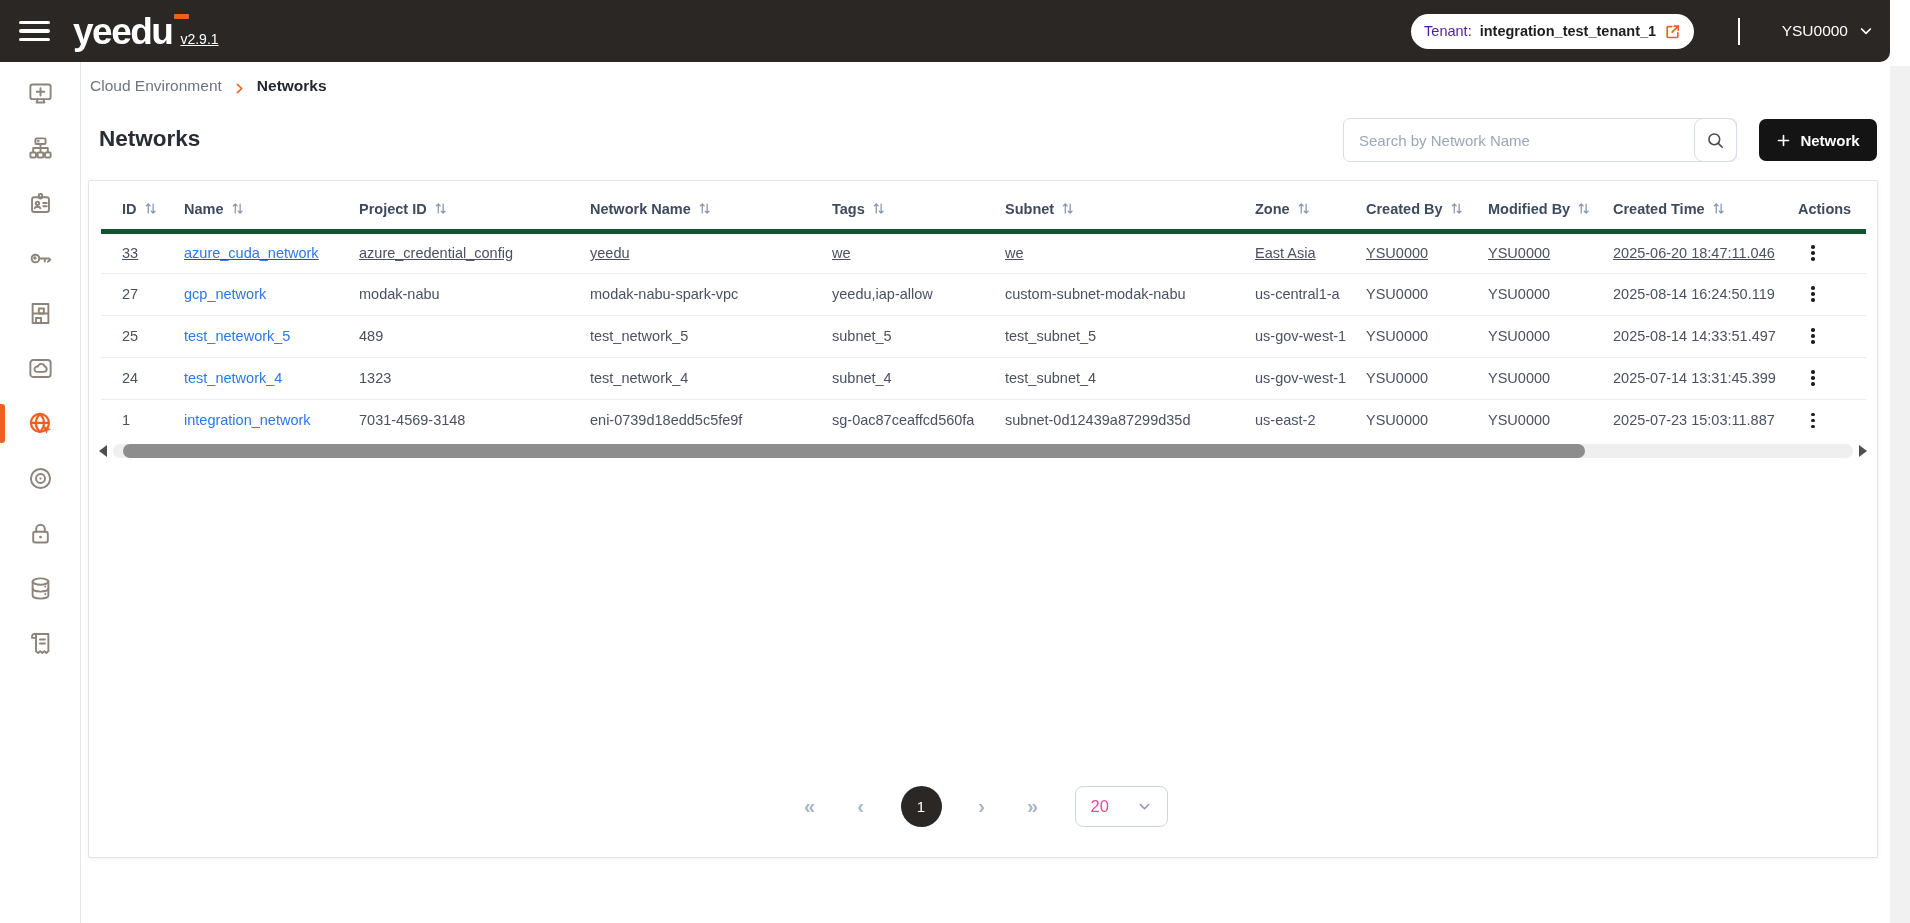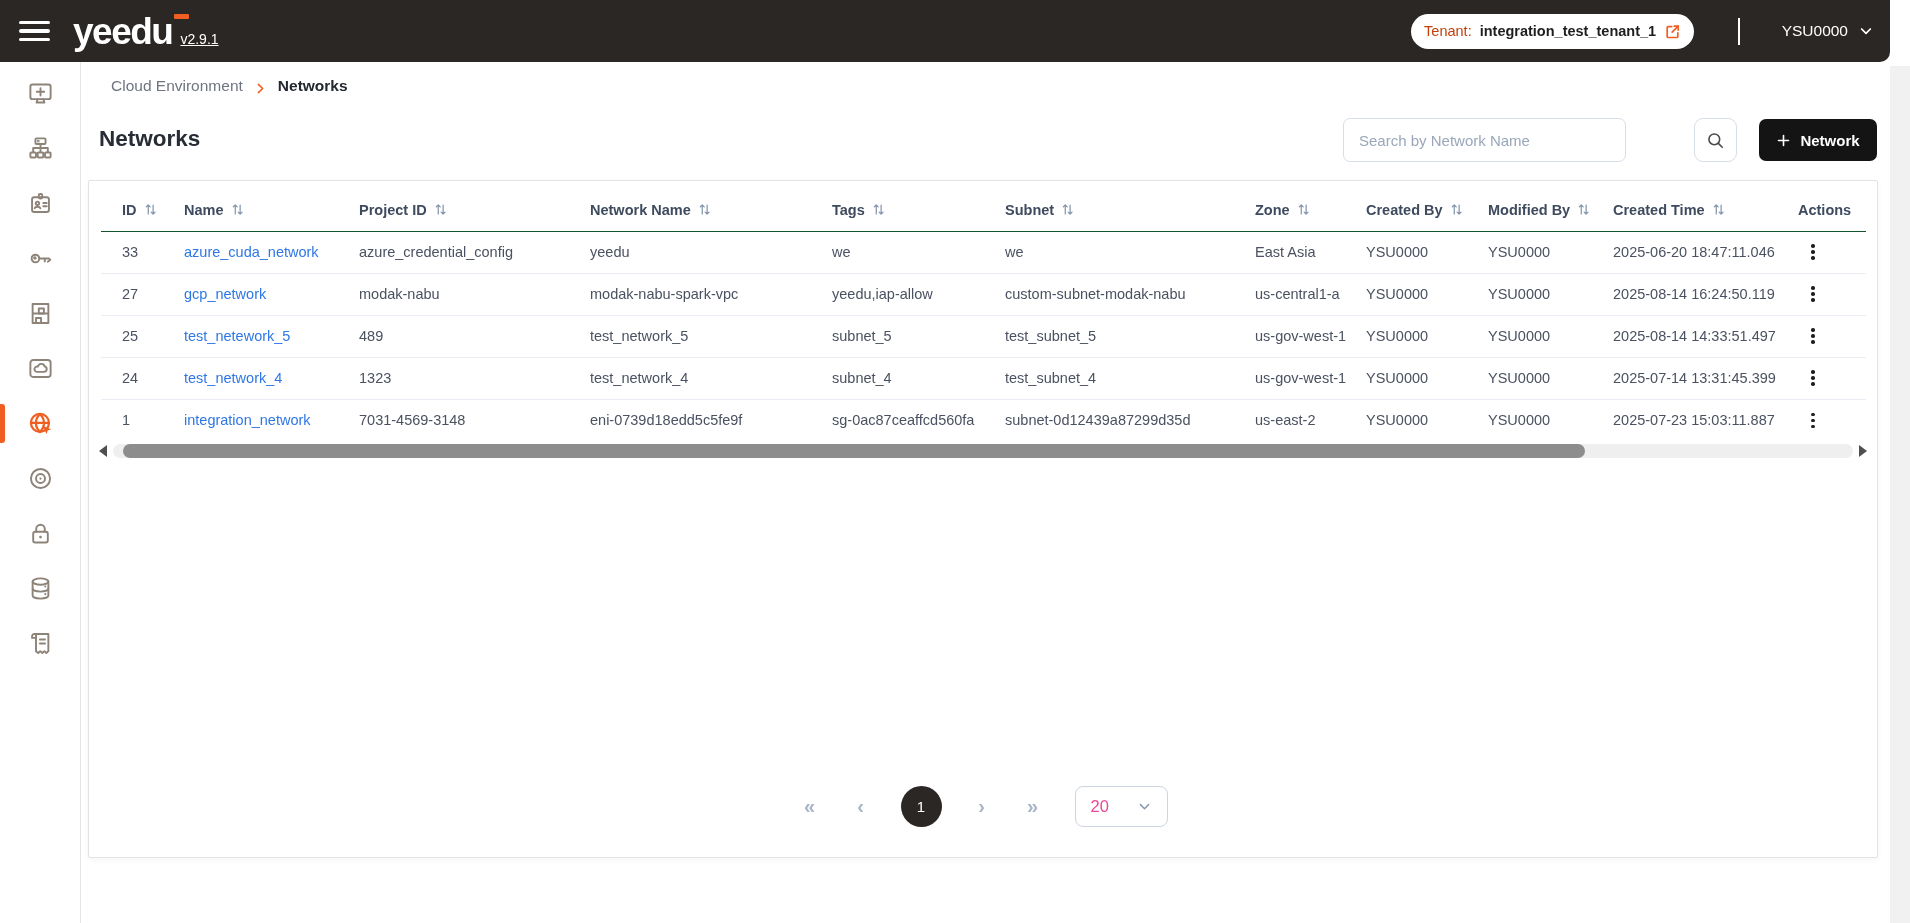--- a/index.html
+++ b/index.html
@@ -18,21 +18,21 @@
   .hamburger span { display:block; height:3.5px; background:#fff; border-radius:2px; margin:5px 0; }
   .logo-wrap { margin-left:23px; position:relative; display:flex; align-items:baseline; }
   .logo-text { font-size:37px; font-weight:700; color:#fff; letter-spacing:-1.5px; line-height:1; }
   .logo-macron { position:absolute; top:1px; right:30px; width:15px; height:5px; background:#F15E22; border-radius:1px; }
   .version { margin-left:8px; font-size:14px; color:#fff; text-decoration:underline; cursor:pointer; }
   .topbar-right { margin-left:auto; margin-right:16px; display:flex; align-items:center; }
   .tenant-pill {
     background:#fff; height:35px; border-radius:18px; padding:0 13px;
     display:flex; align-items:center; gap:8px; cursor:pointer;
   }
-  .tenant-label { font-size:14.5px; color:#c2410c; }
+  .tenant-label { font-size:14.5px; color:#4c1d95; }
   .tenant-value { font-size:14.5px; color:#1e1e1e; font-weight:700; }
   .tenant-pill svg { color:#F15E22; }
   .topbar-divider { width:1.5px; height:27px; background:#fdfdfd; margin:0 42px 0 44px; }
   .user-menu { display:flex; align-items:center; gap:10px; color:#fff; font-size:15.5px; cursor:pointer; }
   .user-menu svg { color:#fff; }
   
   .right-strip { position:absolute; top:66px; right:0; width:20px; height:857px; background:#f1f1f1; z-index:2; }
   
   .sidebar {
     position:absolute; top:62px; left:0; width:81px; height:861px;
@@ -43,27 +43,27 @@
     position:relative; color:#8D8379; cursor:pointer;
   }
   .side-item svg { width:27px; height:27px; }
   .side-item.active { color:#F15E22; }
   .side-item.active .active-bar {
     position:absolute; left:0; top:8px; width:5px; height:39px;
     background:#F15E22; border-radius:0 3px 3px 0;
   }
   
   .main { position:absolute; left:81px; top:62px; width:1809px; height:861px; background:#fff; }
-  .breadcrumb { position:absolute; left:9px; top:15px; display:flex; align-items:flex-end; gap:11px;margin-left:21px; }
+  .breadcrumb { position:absolute; left:9px; top:15px; display:flex; align-items:flex-end; gap:11px; }
   .crumb-parent { font-size:15.5px; color:#6e7480; cursor:pointer; }
   .crumb-current { font-size:15.5px; color:#23272f; font-weight:700; }
   .crumb-chevron { color:#F15E22; display:flex; }
   .page-title { position:absolute; left:18px; top:64px; font-size:22.5px; font-weight:700; color:#272c35; }
   .search-input {
-    position:absolute; left:1262px; top:56px; width:283px; height:44px;
+    position:absolute; left:1262px; top:56px; width:394px; height:44px;
     border:1px solid #d8dee8; border-radius:7px; padding:0 15px;
     font-size:15px; color:#333; outline:none; font-family:"Liberation Sans", sans-serif;
   }
   .search-input::placeholder { color:#9aa7ba; }
   .search-btn {
     position:absolute; left:1613px; top:56px; width:43px; height:44px;
     border:1px solid #d8dee8; border-radius:9px; background:#fff;
     display:flex; align-items:center; justify-content:center; color:#4a4a4a; cursor:pointer;
   }
   .add-btn {
@@ -82,21 +82,21 @@
   th {
     text-align:left; font-size:14.5px; font-weight:700; color:#3e4a5e;
     height:38px; padding:0 6px 4px 8px; white-space:nowrap; vertical-align:middle;
   }
   .th-inner { display:inline-flex; align-items:center; gap:6px; cursor:pointer; }
   .sort-icon { color:#8093aa; flex:none; }
   td {
     font-size:14.5px; color:#4a5160; height:42px; padding:0 8px;
     border-top:1px solid #eaeef4; white-space:nowrap; overflow:hidden; vertical-align:middle;
   }
-  tr.data-row:first-child td { border-top:1px solid #14532d; }
+  tr.data-row:first-child td { border-top:5px solid #14532d;text-decoration:underline; }
   th:first-child, td:first-child { padding-left:21px; }
   a.net-link { color:#2E77E5; text-decoration:none; cursor:pointer;text-align:right; }
   .kebab { display:flex; flex-direction:column; gap:2.5px; width:14px; margin-left:22px; cursor:pointer; padding:4px 0; }
   .kebab i { width:3.5px; height:3.5px; border-radius:50%; background:#1f1f1f; display:block; margin:0 auto; }
   
   .hscroll { position:absolute; left:10px; top:261px; width:1768px; height:18px; display:flex; align-items:center; }
   .tri { width:0; height:0; cursor:pointer; }
   .tri-left  { border-top:6px solid transparent; border-bottom:6px solid transparent; border-right:8px solid #4f4f4f; }
   .tri-right { border-top:6px solid transparent; border-bottom:6px solid transparent; border-left:8px solid #4f4f4f; }
   .hscroll-track { flex:1; height:14px; background:#efefef; border-radius:7px; margin:0 6px; position:relative; }

